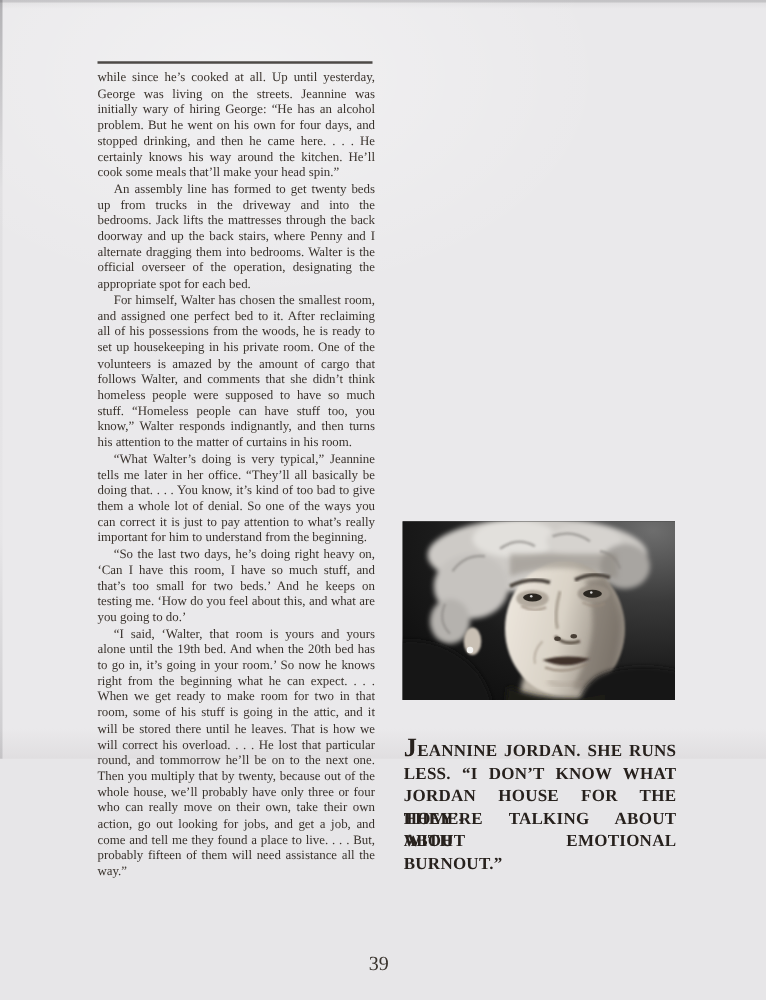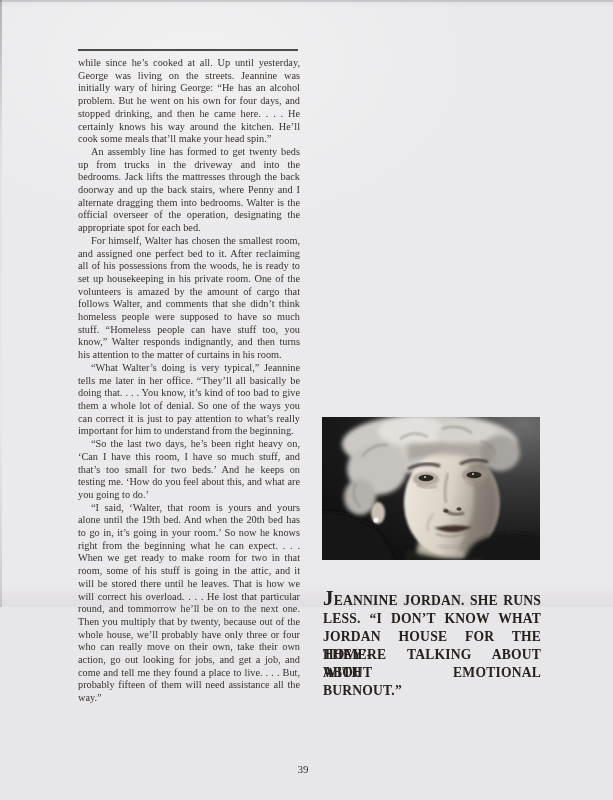--- a/index.html
+++ b/index.html
@@ -39,38 +39,38 @@
     position:absolute;left:323px;top:592px;width:218px;
     color:#27211d;font-weight:bold;
     font-size:13.6px;line-height:18px;letter-spacing:.2px;
   }
   .cap-line{text-align:justify;text-align-last:justify;height:18px;white-space:nowrap0;}
   .cap-line.last{text-align-last:left;}
   .cap-initial{font-size:21px;line-height:0;}
 
   .page-number{
     position:absolute;left:0;top:763px;width:606px;
-    text-align:center;font-size:11px;color:#3a342e;
+    text-align:center;font-size:16px;color:#3a342e;
   }
 </style>
 </head>
 <body>
 
 <div class="page">
   <div class="edge-top"></div>
   <div class="edge-left"></div>
 
   <div class="rule"></div>
 
   <div class="text-column">
       <p>while since he’s cooked at all. Up until yesterday, George was living on the streets. Jeannine was initially wary of hiring George: “He has an alcohol problem. But he went on his own for four days, and stopped drinking, and then he came here.&nbsp;.&nbsp;.&nbsp;. He certainly knows his way around the kitchen. He’ll cook some meals that’ll make your head spin.”</p>
       <p>An assembly line has formed to get twenty beds up from trucks in the driveway and into the bedrooms. Jack lifts the mattresses through the back doorway and up the back stairs, where Penny and I alternate dragging them into bedrooms. Walter is the official overseer of the operation, designating the appropriate spot for each bed.</p>
       <p>For himself, Walter has chosen the smallest room, and assigned one perfect bed to it. After reclaiming all of his possessions from the woods, he is ready to set up housekeeping in his private room. One of the volunteers is amazed by the amount of cargo that follows Walter, and comments that she didn’t think homeless people were supposed to have so much stuff. “Homeless people can have stuff too, you know,” Walter responds indignantly, and then turns his attention to the matter of curtains in his room.</p>
       <p>“What Walter’s doing is very typical,” Jeannine tells me later in her office. “They’ll all basically be doing that.&nbsp;.&nbsp;.&nbsp;. You know, it’s kind of too bad to give them a whole lot of denial. So one of the ways you can correct it is just to pay attention to what’s really important for him to understand from the beginning.</p>
-      <p>“So the last two days, he’s been right heavy on, ‘Can I have this room, I have so much stuff, and that’s too small for two beds.’ And he keeps on testing me. ‘How do you feel about this, and what are you going to do.’</p>
+      <p>“So the last two days, he’s doing right heavy on, ‘Can I have this room, I have so much stuff, and that’s too small for two beds.’ And he keeps on testing me. ‘How do you feel about this, and what are you going to do.’</p>
       <p>“I said, ‘Walter, that room is yours and yours alone until the 19th bed. And when the 20th bed has to go in, it’s going in your room.’ So now he knows right from the beginning what he can expect.&nbsp;.&nbsp;.&nbsp;. When we get ready to make room for two in that room, some of his stuff is going in the attic, and it will be stored there until he leaves. That is how we will correct his overload.&nbsp;.&nbsp;.&nbsp;. He lost that particular round, and tommorrow he’ll be on to the next one. Then you multiply that by twenty, because out of the whole house, we’ll probably have only three or four who can really move on their own, take their own action, go out looking for jobs, and get a job, and come and tell me they found a place to live.&nbsp;.&nbsp;.&nbsp;. But, probably fifteen of them will need assistance all the way.”</p>
     </div>
 
   <div class="photo">
     <svg viewBox="0 0 218 143" width="218" height="143" xmlns="http://www.w3.org/2000/svg">
       <defs>
         <radialGradient id="bg" cx="0.92" cy="0.05" r="1.15">
           <stop offset="0" stop-color="#6e6e6e"></stop>
           <stop offset="0.35" stop-color="#3a3a3a"></stop>
           <stop offset="0.7" stop-color="#1b1b1b"></stop>

